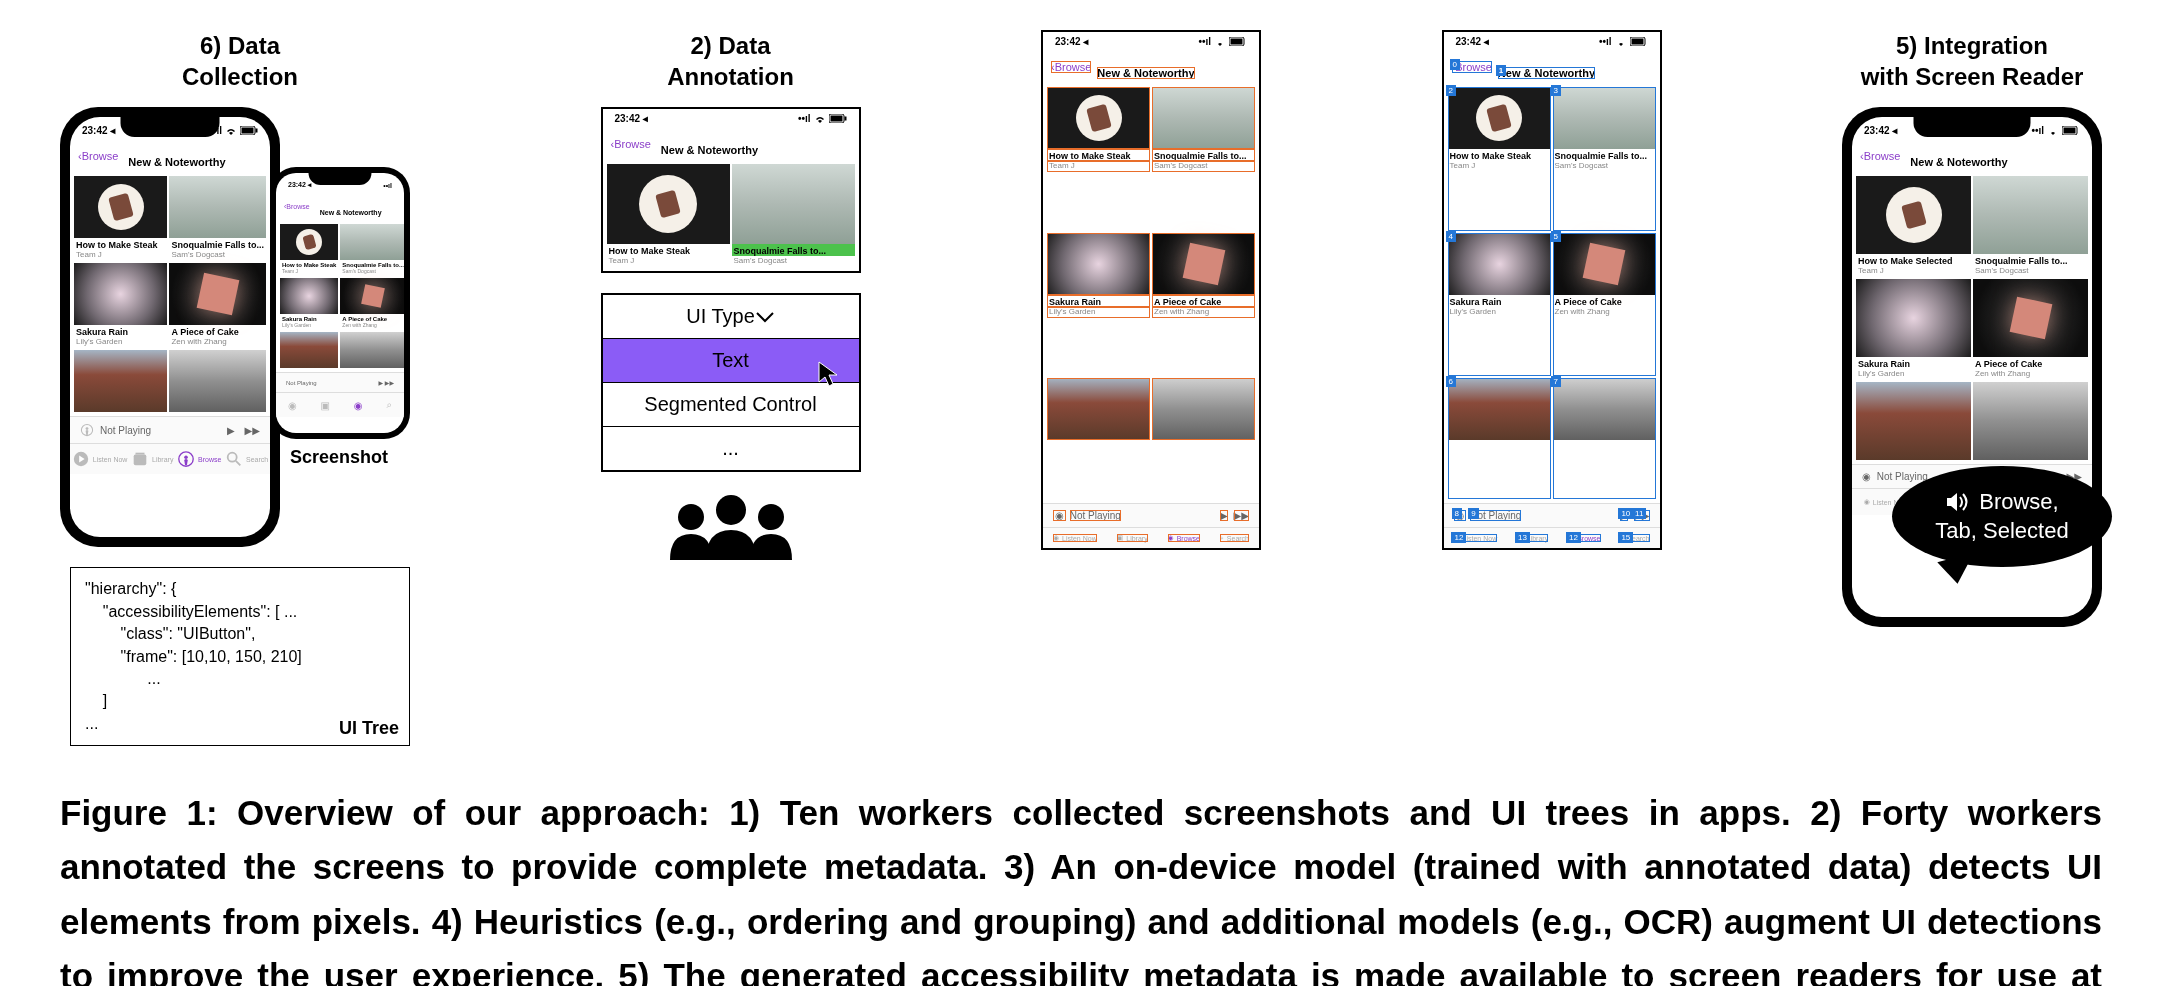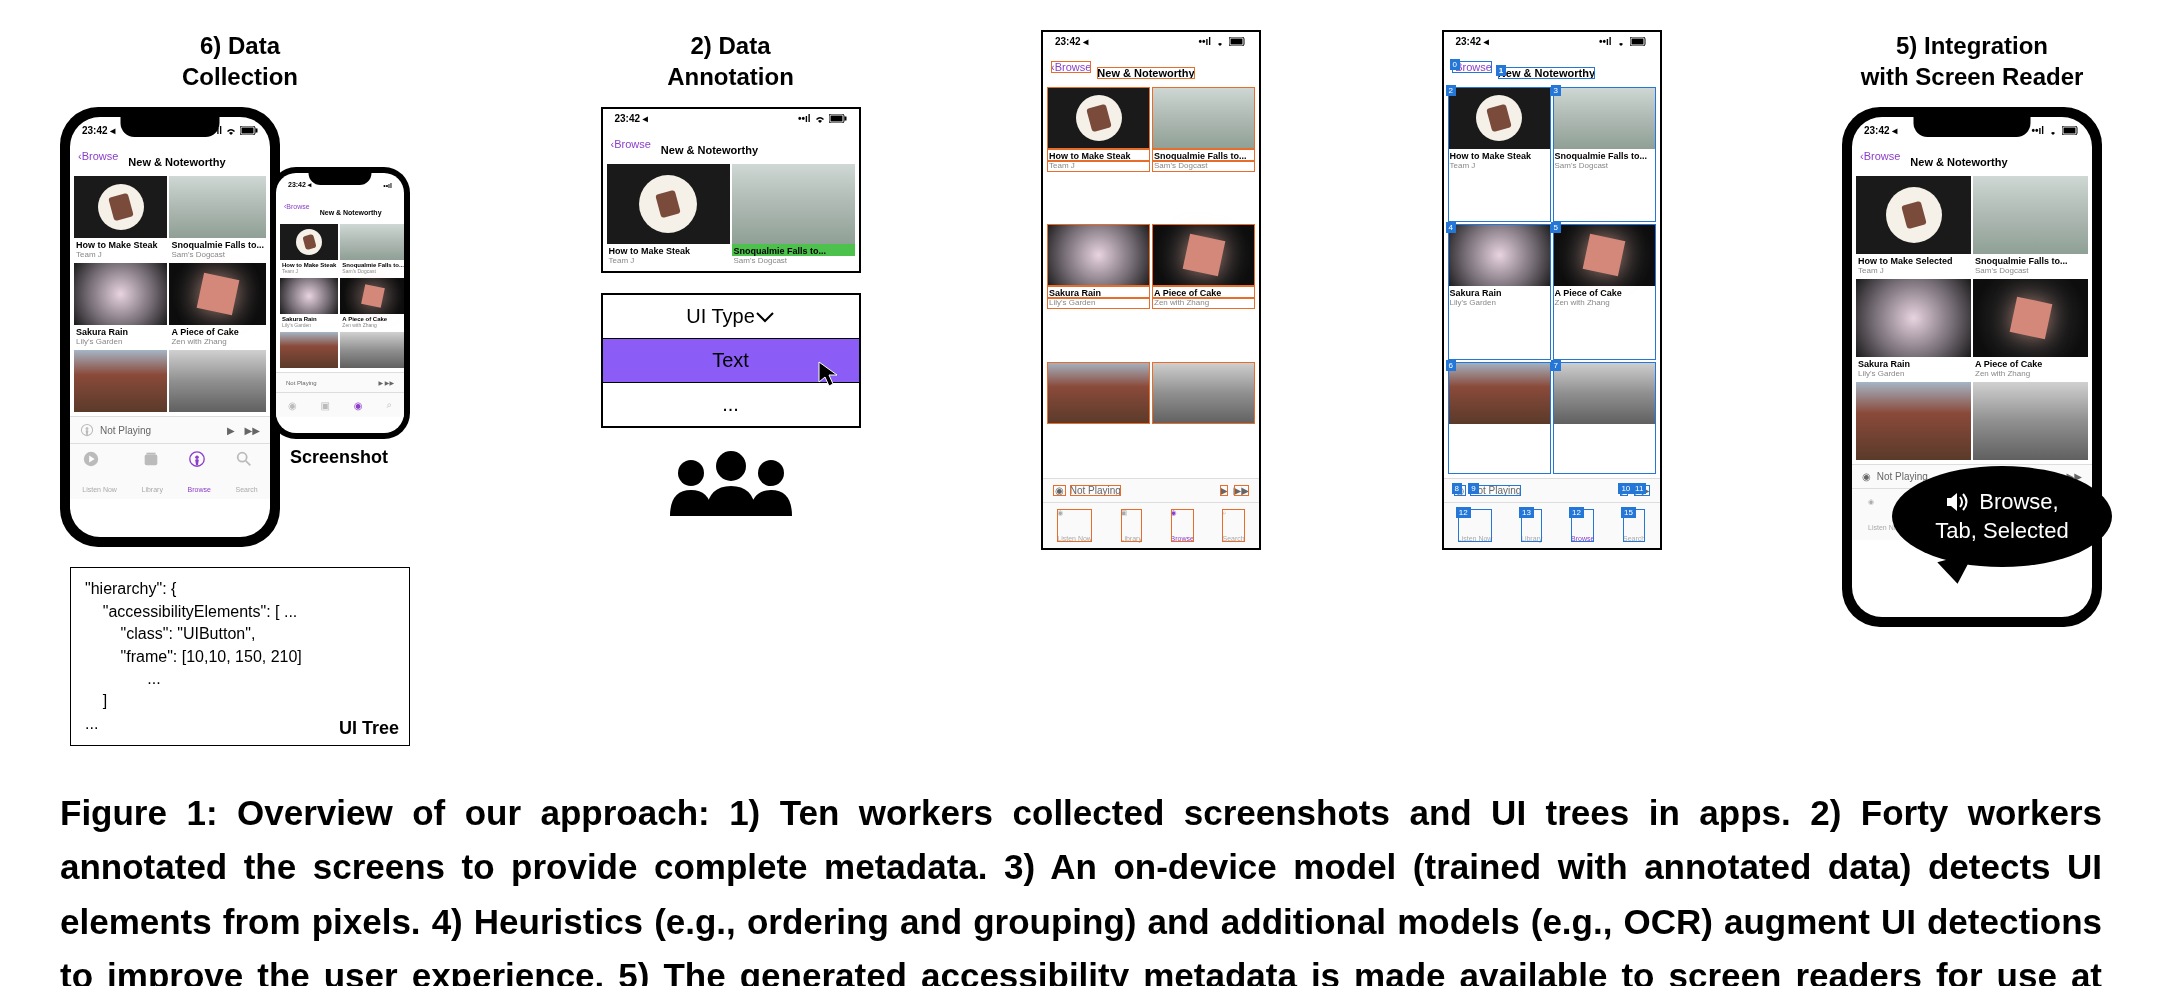--- a/index.html
+++ b/index.html
@@ -20,21 +20,21 @@
   .back-link { color: #8b3ec9; display: flex; align-items: center; }
   .nav-title { font-weight: 600; margin-left: 10px; margin-top: 12px; }
   .grid { display: grid; grid-template-columns: 1fr 1fr; gap: 2px; padding: 4px; }
   .cell { display: flex; flex-direction: column; }
   .thumb { height: 62px; display: flex; align-items: center; justify-content: center; font-size: 20px; }
   .phone-frame.large .thumb { height: 78px; }
   .cell-title { font-size: 9px; font-weight: 600; font-family: Helvetica, Arial, sans-serif; padding: 2px 2px 0 2px; white-space: nowrap; overflow: hidden; text-overflow: ellipsis; }
   .cell-sub { font-size: 8px; color: #888; font-family: Helvetica, Arial, sans-serif; padding: 0 2px 2px 2px; }
   .now-playing-bar { display: flex; align-items: center; justify-content: space-between; padding: 6px 10px; font-size: 10px; font-family: Helvetica, Arial, sans-serif; color: #666; border-top: 0.5px solid #ddd; background: #fafafa; }
   .tab-bar { display: flex; justify-content: space-around; align-items: center; padding: 6px 0; border-top: 0.5px solid #ddd; background: #fafafa; }
-  .tab-item { display: flex; flex-direction: column; font-size: 7px; color: #aaa; font-family: Helvetica, Arial, sans-serif; gap: 18px; }
+  .tab-item { display: flex; flex-direction: row; align-items: center; font-size: 7px; color: #aaa; font-family: Helvetica, Arial, sans-serif; gap: 3px; }
   .tab-item.active { color: #8b3ec9; }
   .tab-icon { width: 18px; height: 18px; }
   .box-orange { outline: 1.5px solid #e86d2a; outline-offset: -1px; }
   .box-blue { outline: 1.5px solid #2477d7; outline-offset: -1px; position: relative; }
   .blue-num { position: absolute; top: -2px; left: -2px; background: #2477d7; color: #fff; font-size: 8px; font-family: Helvetica, Arial, sans-serif; padding: 0 3px; line-height: 11px; }
   .highlight-green { background: #4cc24c; }
 
   
   .col1-wrap { position: relative; width: 360px; }
   .phone-small { width: 140px; position: absolute; top: 60px; left: 210px; background:#000; border-radius:26px; padding:6px; }
@@ -306,20 +306,23 @@
         <svg width="20" height="12" viewBox="0 0 20 12">
             <path d="M2 2 L10 10 L18 2" fill="none" stroke="#000" stroke-width="2"></path>
           </svg>
       </div>
       <div class="dropdown-row sel">
         <span>Text</span>
         <svg class="cursor" width="22" height="28" viewBox="0 0 22 28">
             <path d="M2 2 L2 22 L8 17 L12 26 L16 24 L12 15 L20 15 Z" fill="#000" stroke="#fff" stroke-width="1"></path>
           </svg>
       </div>
+      <div class="dropdown-row">
+          <span>Segmented Control</span>
+        </div>
       <div class="dropdown-row" style="justify-content:center;">
           <span>...</span>
         </div>
     </div>
     <svg class="people" width="150" height="70" viewBox="0 0 150 70">
       <circle cx="35" cy="25" r="13" fill="#000"></circle>
         <path d="M14 68 Q14 42 35 42 Q56 42 56 68 Z" fill="#000"></path>
       <circle cx="75" cy="18" r="15" fill="#000"></circle>
         <path d="M50 68 Q50 38 75 38 Q100 38 100 68 Z" fill="#000"></path>
       <circle cx="115" cy="25" r="13" fill="#000"></circle>

